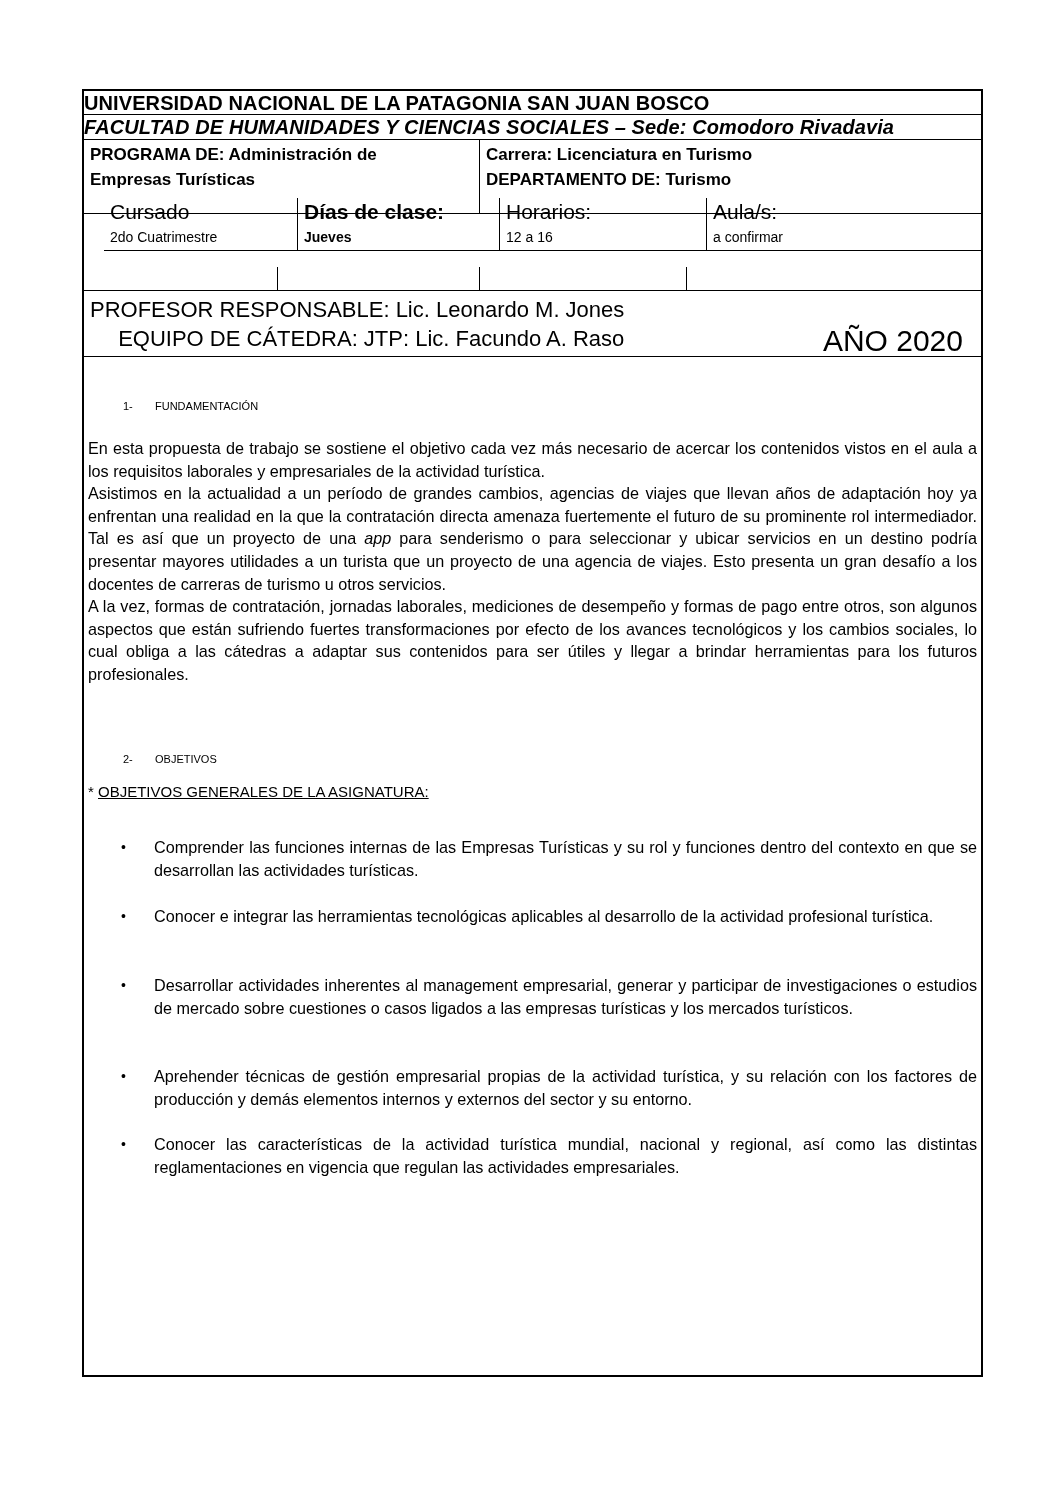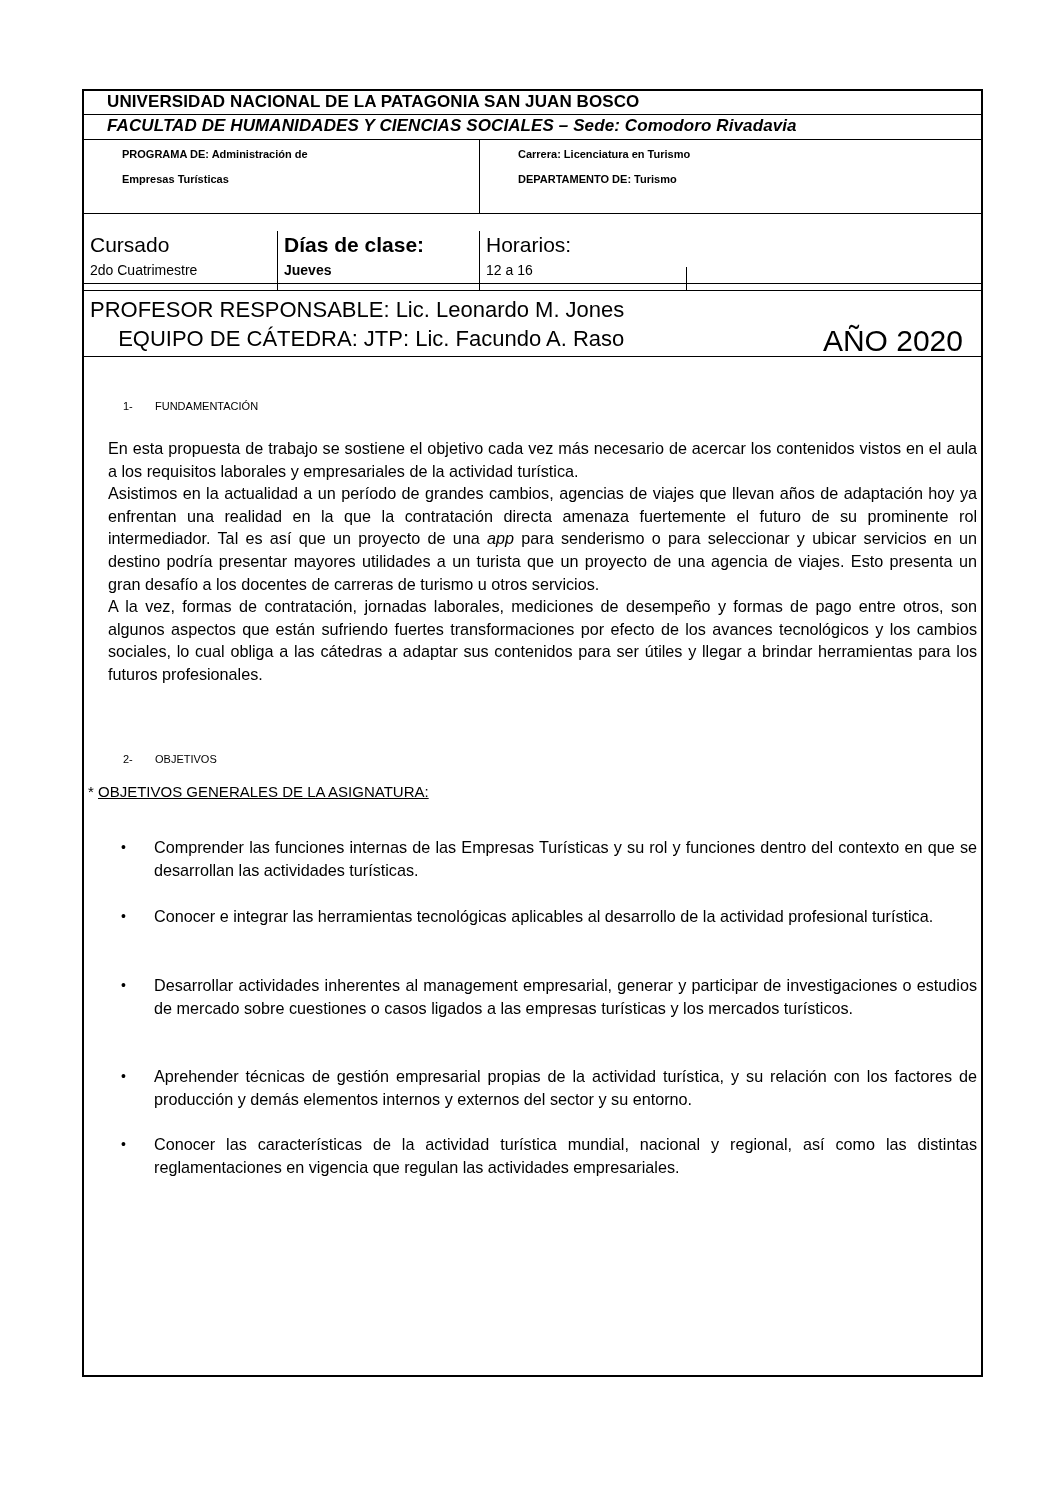--- a/index.html
+++ b/index.html
@@ -2,35 +2,35 @@
 <html><head>
 <meta charset="utf-8">
 <style>
   html, body { margin: 0; padding: 0; background: #ffffff; }
   body { width: 1058px; height: 1497px; position: relative; font-family: "Liberation Sans", sans-serif; color: #000; }
   .page { position: absolute; left: 82px; top: 89px; width: 901px; height: 1288px; border: 2px solid #000; box-sizing: border-box; }
   .row { position: absolute; left: 0; right: 0; border-bottom: 1.5px solid #000; box-sizing: border-box; }
   .r1 { top: 0; height: 24px; }
   .r2 { top: 24px; height: 25px; font-style: italic; }
   .r3 { top: 49px; height: 74px; }
-  .r4 { top: 140px; height: 53px; }
+  .r4 { top: 107px; height: 53px; margin-left: 20px; }
   .r5 { top: 176px; height: 24px; }
   .r6 { top: 200px; height: 66px; }
   .cell { position: absolute; top: 0; bottom: 0; box-sizing: border-box; }
   .vline { border-left: 1.5px solid #000; }
-  .t1 { position: absolute; left: 23px; top: 1px; font-size: 17px; font-weight: bold; letter-spacing: 0.1px; white-space: nowrap; }
-  .t3 { position: absolute; left: 6px; top: 2px; font-size: 11px; font-weight: bold; line-height: 25px; white-space: nowrap; margin-left: 32px; }
+  .t1 { position: absolute; left: 0; top: 1px; font-size: 20px; font-weight: bold; letter-spacing: 0.1px; white-space: nowrap; }
+  .t3 { position: absolute; left: 6px; top: 2px; font-size: 17px; font-weight: bold; line-height: 25px; white-space: nowrap; }
   .hdr { position: absolute; left: 6px; top: 2px; font-size: 21px; white-space: nowrap; }
   .sub { position: absolute; left: 6px; top: 31px; font-size: 14px; white-space: nowrap; }
   .prof { position: absolute; left: 6px; top: 4px; font-size: 22px; line-height: 29px; white-space: nowrap; text-align: right; }
   .year { position: absolute; right: 18px; top: 33px; font-size: 30px; white-space: nowrap; }
   .body { position: absolute; left: 4px; right: 4px; top: 266px; font-size: 16.2px; line-height: 22.6px; }
   .heading { position: absolute; left: 35px; font-size: 11px; white-space: nowrap; }
   .heading .num { display: inline-block; width: 32px; }
-  .para { position: absolute; left: 0; right: 0; text-align: justify; margin-left: 20px; }
+  .para { position: absolute; left: 0; right: 0; text-align: justify; }
   .para p { margin: 0; text-align: justify; }
   .objhdr { position: absolute; left: 0; font-size: 15px; white-space: nowrap; }
   .objhdr u { text-decoration: underline; }
   .bullets { position: absolute; left: 0; right: 0; }
   .bullet { position: absolute; left: 0; right: 0; }
   .bullet .dot { position: absolute; left: 33px; top: 0; font-size: 14px; }
   .bullet .txt { position: absolute; left: 66px; right: 0; text-align: justify; text-align-last: left; }
   em { font-style: italic; }
 </style>
 </head>
@@ -66,20 +66,24 @@
       <span class="hdr">Cursado</span>
       <span class="sub">2do Cuatrimestre</span>
     </div>
     <div class="cell vline" style="left:193px;width:202px;font-weight:bold;">
       <span class="hdr">Días de clase:</span>
       <span class="sub">Jueves</span>
     </div>
     <div class="cell vline" style="left:395px;width:207px;">
       <span class="hdr">Horarios:</span>
       <span class="sub">12 a 16</span>
+    </div>
+    <div class="cell vline" style="left:602px;right:0;">
+      <span class="hdr">Aula/s:</span>
+      <span class="sub">a confirmar</span>
     </div>
   </div>
 
   <div class="row r5">
     <div class="cell" style="left:0;width:193px;"></div>
     <div class="cell vline" style="left:193px;width:202px;"></div>
     <div class="cell vline" style="left:395px;width:207px;"></div>
     <div class="cell vline" style="left:602px;right:0;"></div>
   </div>
 

